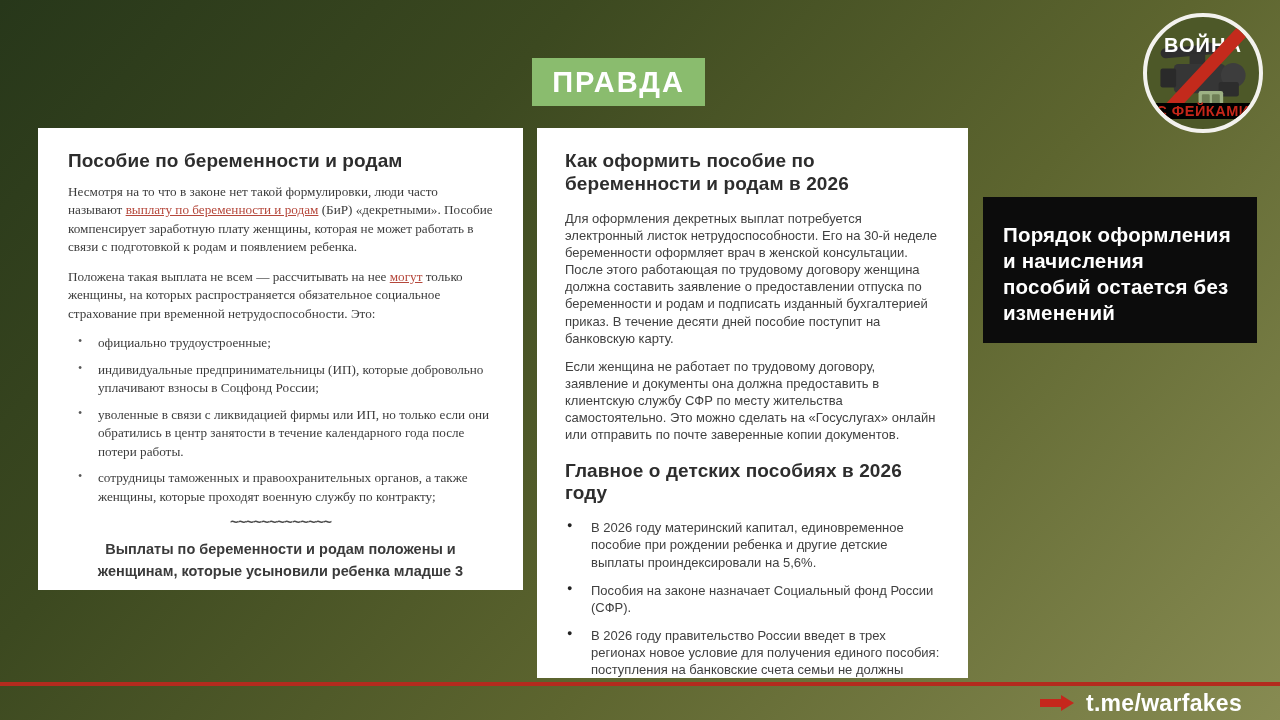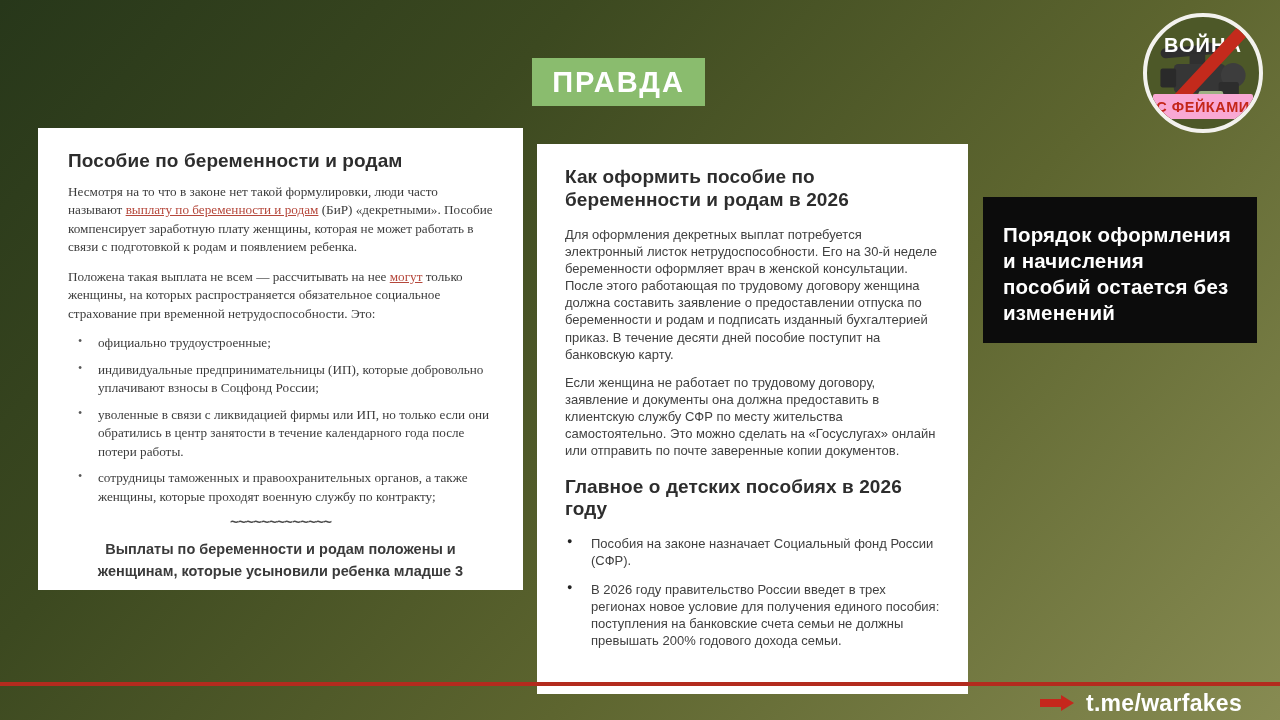--- a/index.html
+++ b/index.html
@@ -26,37 +26,37 @@
   .logo-title {
     position:absolute; top:17px; left:0; right:0; text-align:center;
     color:#ffffff; font-weight:bold; font-size:20px; letter-spacing:1px; z-index:3;
   }
   .logo-camera { position:absolute; left:0; top:0; width:112px; height:112px; z-index:2; }
   .logo-slash {
     position:absolute; left:-14px; top:50px; width:140px; height:13px;
     background:#c32a1c; transform:rotate(-47deg); z-index:4;
   }
   .logo-banner {
-    position:absolute; left:6px; right:6px; bottom:10px; height:25px;
-    background:#f9a8d4; color:#c42619; font-weight:bold; font-size:14.5px;
+    position:absolute; left:6px; right:6px; bottom:10px; height:16px;
+    background:#000000; color:#c42619; font-weight:bold; font-size:14.5px;
     display:flex; align-items:center; justify-content:center; letter-spacing:0.5px;
     z-index:5; border-radius:2px;
   }
 
   
   .card {
     position:absolute; background:#ffffff; color:#3c3c3c; overflow:hidden;
   }
   .card-left {
     left:38px; top:128px; width:485px; height:462px;
     padding:22px 30px 0 30px;
     font-family:"Liberation Serif", serif; font-size:13.2px; line-height:1.4;
   }
   .card-right {
-    left:537px; top:144px; width:431px; height:550px;
+    left:537px; top:128px; width:431px; height:550px;
     padding:22px 28px 0 28px;
     font-size:13px; line-height:1.32; color:#414141;
   }
   .card h2 {
     font-family:"Liberation Sans", sans-serif; font-size:19px; line-height:1.2;
     color:#2d2d2d; letter-spacing:0.1px;
   }
   .card-left h2 { margin-bottom:10px; }
   .card-right h2 { margin-bottom:14px; }
   .card p { margin-bottom:11px; }
@@ -153,20 +153,21 @@
   <div class="highlight">Выплаты по беременности и родам положены и женщинам, которые усыновили ребенка младше 3 месяцев — если они подпадают под одну из перечисленных выше категорий</div>
 
 </div>
 
 <div class="card card-right">
   <h2>Как оформить пособие по беременности и родам в 2026</h2>
   <p>Для оформления декретных выплат потребуется электронный листок нетрудоспособности. Его на 30-й неделе беременности оформляет врач в женской консультации. После этого работающая по трудовому договору женщина должна составить заявление о предоставлении отпуска по беременности и родам и подписать изданный бухгалтерией приказ. В течение десяти дней пособие поступит на банковскую карту.</p>
   <p>Если женщина не работает по трудовому договору, заявление и документы она должна предоставить в клиентскую службу СФР по месту жительства самостоятельно. Это можно сделать на «Госуслугах» онлайн или отправить по почте заверенные копии документов.</p>
   <h2 class="subtitle">Главное о детских пособиях в 2026 году</h2>
   <ul class="bullets">
+    <li>В 2026 году материнский капитал, единовременное пособие при рождении ребенка и другие детские выплаты проиндексировали на 5,6%.</li>
     <li>Пособия на законе назначает Социальный фонд России (СФР).</li>
     <li>В 2026 году правительство России введет в трех регионах новое условие для получения единого пособия: поступления на банковские счета семьи не должны превышать 200% годового дохода семьи.</li>
 
   </ul>
 </div>
 
 <div class="callout">
   <span>Порядок оформления и начисления пособий остается без изменений</span>
 </div>
 

